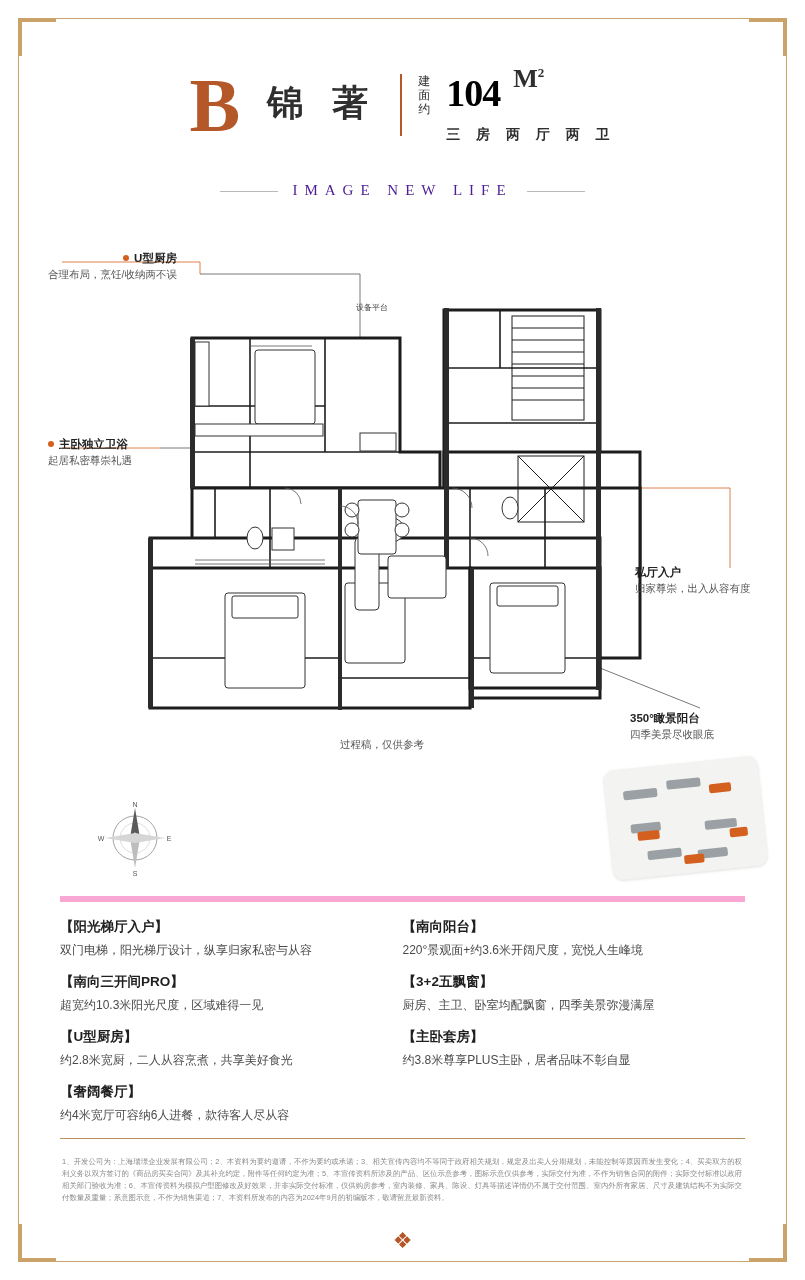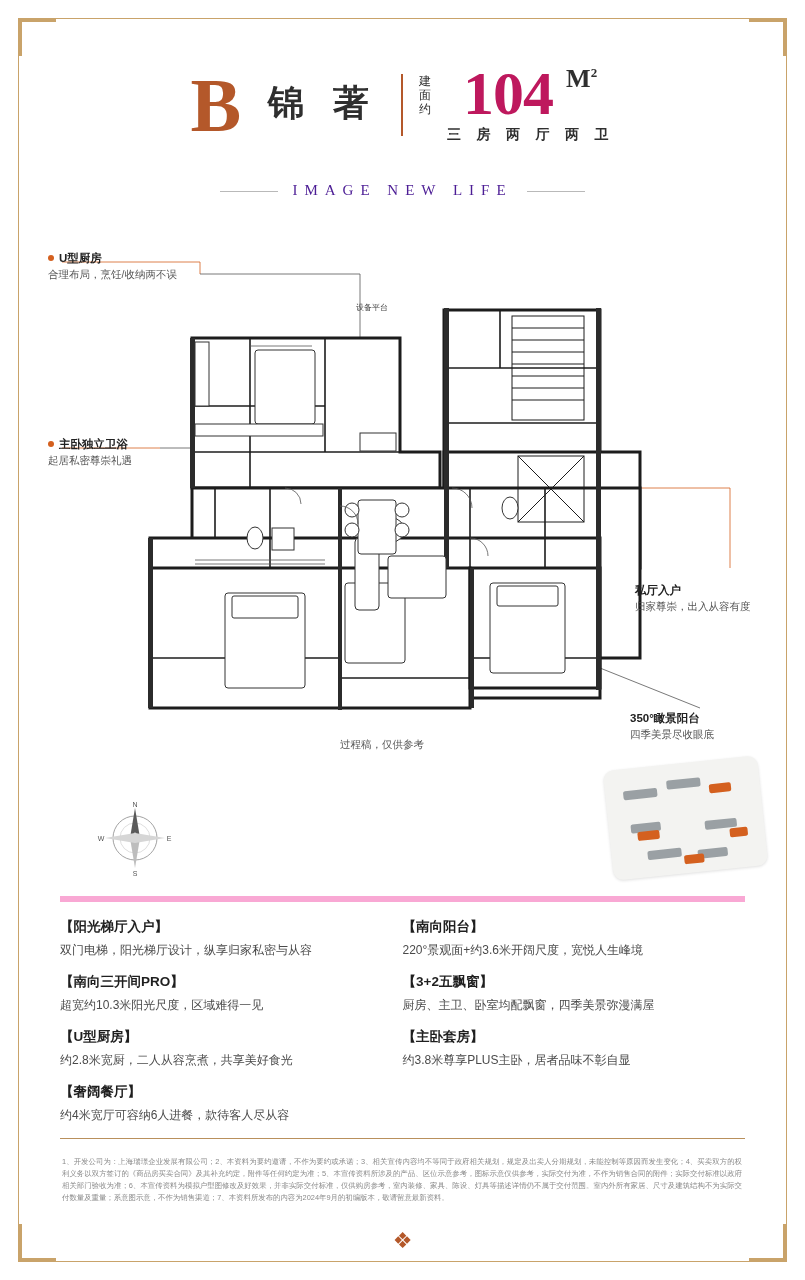--- a/index.html
+++ b/index.html
@@ -42,34 +42,32 @@
   .divider-v{
     width:2px;height:62px;background:#b4582a;margin-right:16px;
   }
   .area-block{display:flex;align-items:flex-start;}
   .area-pre{
     font-size:12px;line-height:14px;color:#2f2f2f;
     width:28px;margin-top:8px;letter-spacing:1px;
   }
   .area-num{
     font-family:"Liberation Serif", serif;
-    font-size:62px;line-height:54px;color:#be185d;font-weight:700;
+    font-size:38px;line-height:54px;color:#000000;font-weight:700;
     letter-spacing:-1px;
-    margin-left:16px;
   }
   .area-unit{
     font-family:"Liberation Serif", serif;
     font-size:26px;color:#2f2f2f;font-weight:700;
     position:relative;top:-2px;margin-left:13px;
   }
   .area-unit sup{font-size:13px;}
   .rooms{
     font-size:14px;letter-spacing:6px;color:#2f2f2f;font-weight:700;
     margin-top:6px;
-    font-family:Liberation Serif, serif;
   }
   .eng-line{
     position:absolute;left:0;right:0;top:182px;text-align:center;
     font-family:"Liberation Serif", serif;
     font-size:15px;letter-spacing:7px;color:#4c1d95;
   }
   .eng-line .rule{
     display:inline-block;width:58px;height:1px;background:#b9b9b9;
     vertical-align:middle;margin:0 14px;
   }
@@ -81,23 +79,23 @@
   .plan svg{display:block;}
 
   
   .callout{position:absolute;font-size:11px;line-height:16px;color:#333;}
   .callout .t{font-weight:700;font-size:11.5px;color:#222;}
   .callout .d{color:#555;font-size:10.5px;}
   .dot{
     display:inline-block;width:6px;height:6px;border-radius:50%;
     background:#d4601f;margin-right:5px;vertical-align:1px;
   }
-  .co-kitchen{left:8px;top:12px;}
+  .co-kitchen{left:8px;top:12px;text-align:right;}
   .co-master{left:8px;top:198px;}
-  .co-entry{left:595px;top:344px;}
+  .co-entry{left:595px;top:326px;}
   .co-balcony{left:590px;top:472px;}
   .note-draft{
     position:absolute;left:300px;top:500px;font-size:10.5px;color:#555;
   }
 
   
   .compass{position:absolute;left:55px;top:560px;width:80px;height:80px;}
 
   
   .sitecard{

